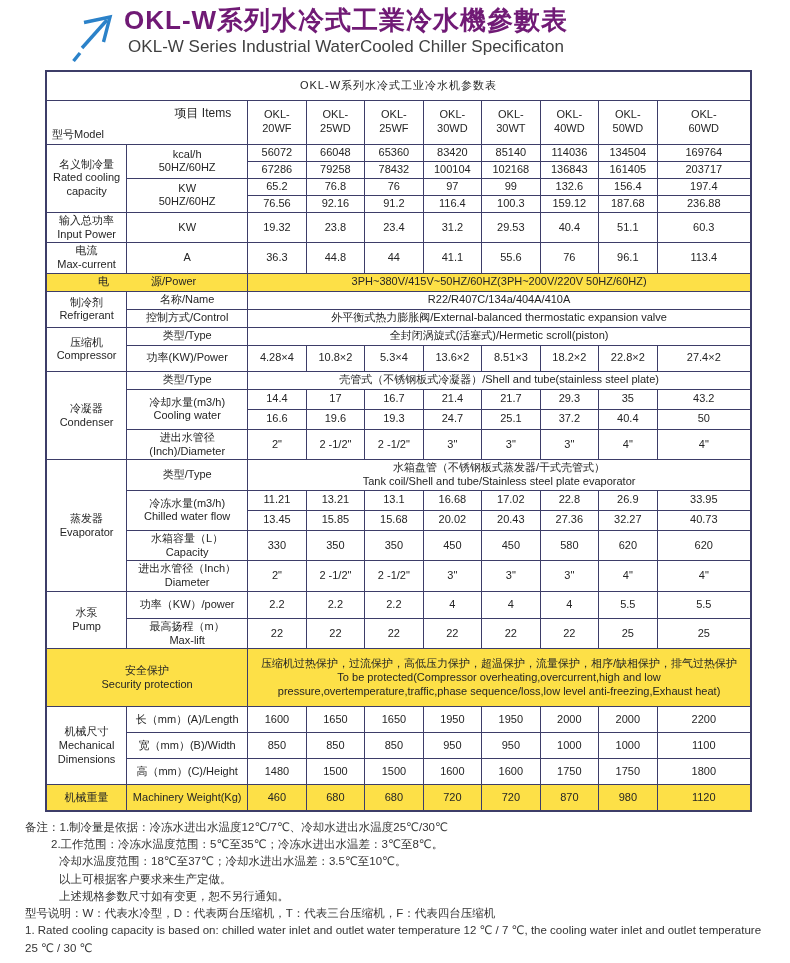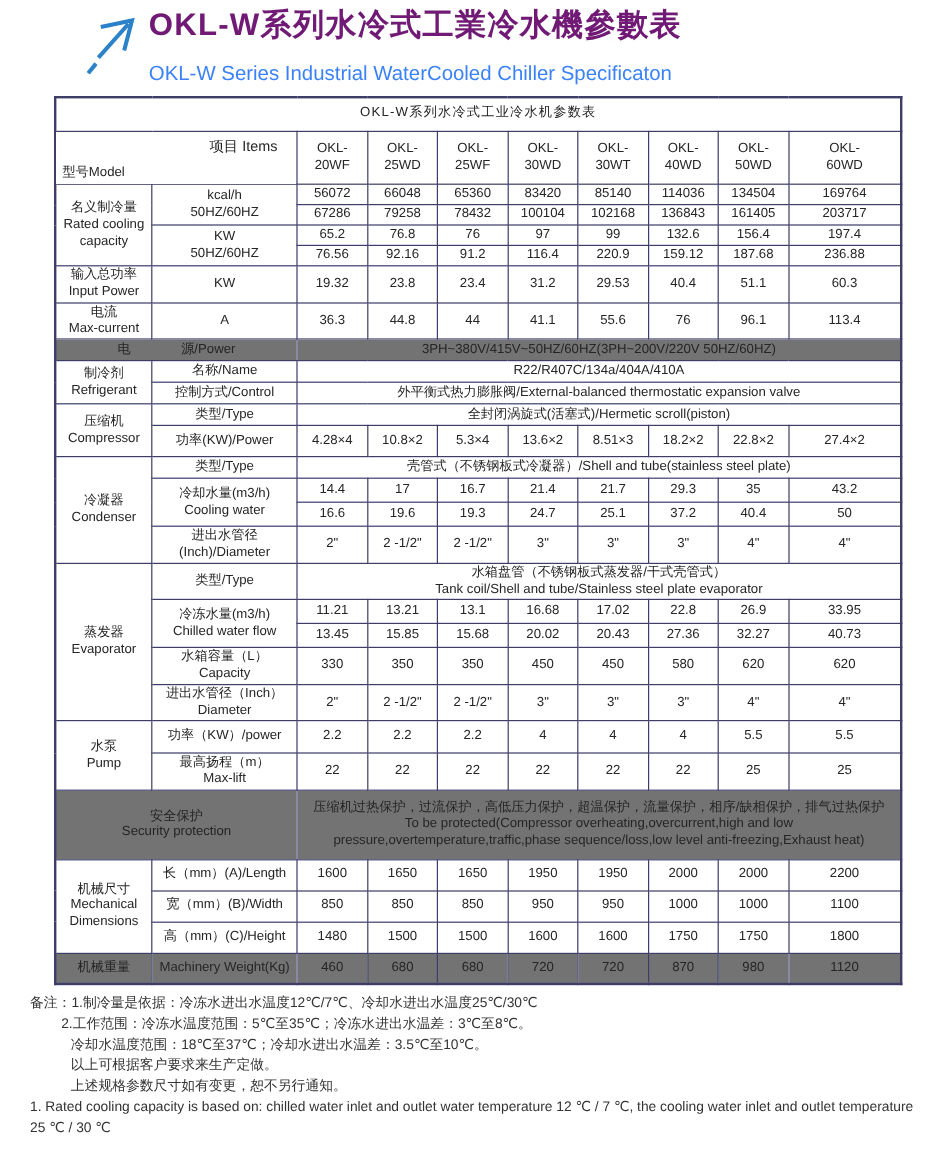--- a/index.html
+++ b/index.html
@@ -6,40 +6,40 @@
   html,body { background:#ffffff; }
   body {
     width:790px; height:963px; position:relative; overflow:hidden;
     font-family:"Liberation Sans","DejaVu Sans",sans-serif; color:#2b2b2b;
   }
   
   .page-header { display:flex; align-items:flex-start; margin:6px 0 0 70px; }
   .logo-arrow { width:48px; height:52px; margin-top:4px; flex:0 0 48px; }
   .title-block { margin-left:6px; }
   .title-zh { font-size:26px; font-weight:bold; color:#701a75; letter-spacing:1px; line-height:1.1; }
-  .title-en { font-size:17px; color:#3b82f6; margin-top:17px; }
+  .title-en { font-size:17px; color:#404040; margin-top:2px;text-align:center; }
 
   
   table.spec {
     border-collapse:collapse; table-layout:fixed;
     width:707px; margin:8px 0 0 45px;
     border:2px solid #3d3d68;
   }
   table.spec td, table.spec th {
     border:1px solid #3d3d68;
     font-size:11px; font-weight:normal; text-align:center; vertical-align:middle;
     padding:1px 2px; white-space:pre-line; line-height:1.25; color:#252525;
     background:#ffffff; overflow:hidden;
   }
   .caption-row td {
     background:#29a5e0; color:#ffffff; font-size:16px; font-weight:bold;
     height:29px; letter-spacing:1px;margin-top:34px;
   }
   th.lab, td.model { background:#dedede; }
-  tr.grayrow td, tr.grayrow th { background:#737373; }
+  tr.grayrow td, tr.grayrow th { background:#fde047; }
   tr.headrow { height:30px; }
   tr.h16 { height:17px; }
   tr.h18 { height:18px; }
   tr.h20 { height:20px; }
   tr.h26 { height:26px; }
   tr.h27 { height:27px; }
   tr.h28 { height:28px; }
   tr.h30 { height:30px; }
   tr.h58 { height:58px;border-radius:29px; }
 
@@ -152,21 +152,21 @@
         <td>99</td>
         <td>132.6</td>
         <td>156.4</td>
         <td>197.4</td>
       </tr>
   <tr class="h16">
         <td>76.56</td>
         <td>92.16</td>
         <td>91.2</td>
         <td>116.4</td>
-        <td>220.9</td>
+        <td>100.3</td>
         <td>159.12</td>
         <td>187.68</td>
         <td>236.88</td>
       </tr>
 
   <tr class="h30">
     <th class="lab">输入总功率
 Input Power</th>
     <th class="lab">KW</th>
   <td>19.32</td>
@@ -405,15 +405,16 @@
       </tr>
   </tbody>
 </table>
 
 <div class="notes">
   <div>备注：1.制冷量是依据：冷冻水进出水温度12℃/7℃、冷却水进出水温度25℃/30℃</div>
   <div class="i1">2.工作范围：冷冻水温度范围：5℃至35℃；冷冻水进出水温差：3℃至8℃。</div>
   <div class="i2">冷却水温度范围：18℃至37℃；冷却水进出水温差：3.5℃至10℃。</div>
   <div class="i2">以上可根据客户要求来生产定做。</div>
   <div class="i2">上述规格参数尺寸如有变更，恕不另行通知。</div>
+  <div>型号说明：W：代表水冷型，D：代表两台压缩机，T：代表三台压缩机，F：代表四台压缩机</div>
   <div>1. Rated cooling capacity is based on: chilled water inlet and outlet water temperature 12 ℃ / 7 ℃, the cooling water inlet and outlet temperature 25 ℃ / 30 ℃</div>
 
 </div>
 
 </body></html>

